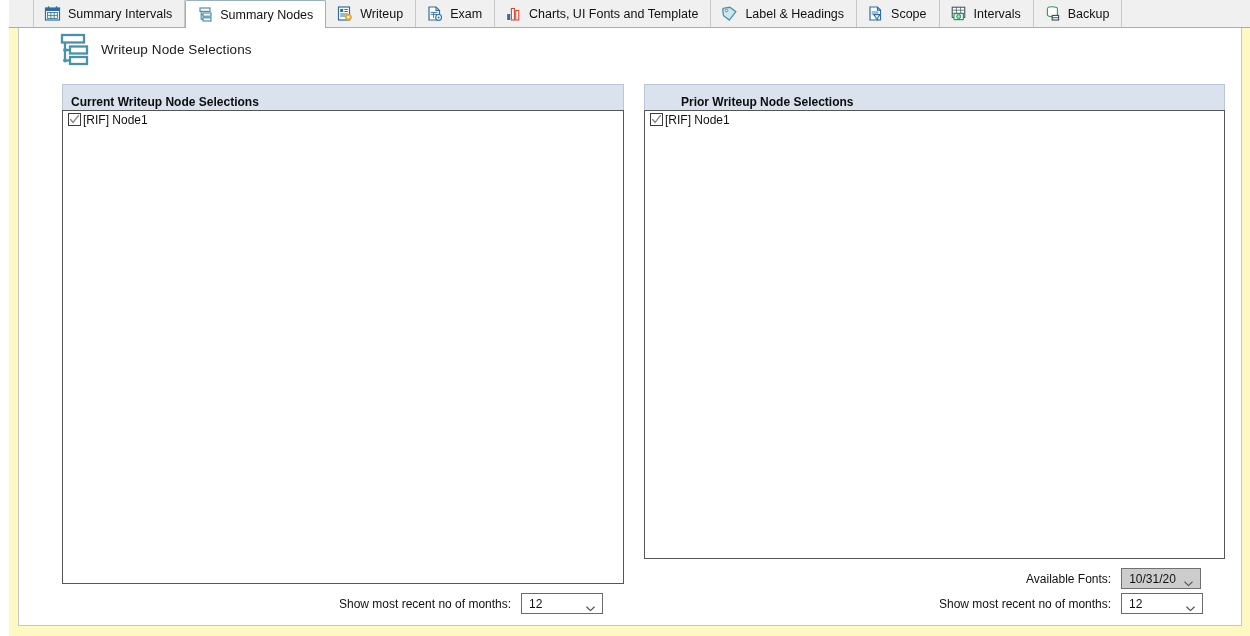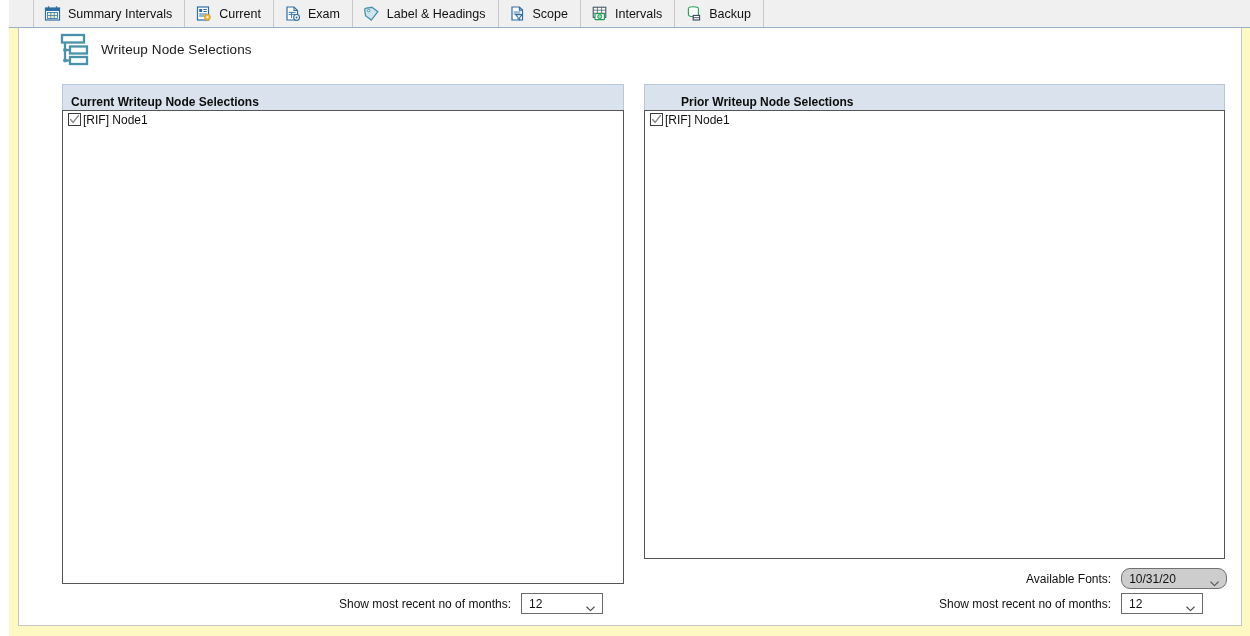--- a/index.html
+++ b/index.html
@@ -203,21 +203,21 @@
     width: 9px;
     height: 6px;
     display: block;
   }
 
   #row-months-left  { left: 330px; top: 593px; }
   #row-avail-exams  { left: 1017px; top: 568px; }
   #row-months-right { left: 930px; top: 593px; }
 
   #row-months-left .combo  { width: 82px; }
-  #row-avail-exams .combo  { width: 106px; border-radius: 9px; }
+  #row-avail-exams .combo  { width: 80px; }
   #row-months-right .combo { width: 82px; }
 </style>
 </head>
 <body>
 
 <div id="app-frame">
 
   <div id="tab-strip">
 
     <div class="tab">
@@ -229,52 +229,75 @@
           <line x1="6.8" y1="7.5" x2="6.8" y2="13.5" stroke="#2e6da4" stroke-width=".7"></line>
           <line x1="10.2" y1="7.5" x2="10.2" y2="13.5" stroke="#2e6da4" stroke-width=".7"></line>
           <line x1="3.5" y1="10.5" x2="13.5" y2="10.5" stroke="#2e6da4" stroke-width=".7"></line>
           <line x1="4.5" y1="1.3" x2="4.5" y2="4" stroke="#2e6da4" stroke-width="1.3"></line>
           <line x1="12.5" y1="1.3" x2="12.5" y2="4" stroke="#2e6da4" stroke-width="1.3"></line>
         </svg>
       </span>
       <span class="tab-label">Summary Intervals</span>
     </div>
 
+    <div class="tab active">
+      <span class="tab-icon">
+        <svg viewBox="0 0 17 17" width="17" height="17">
+          <rect x="4" y="2" width="10" height="3.4" fill="#ffffff" stroke="#4a92ab" stroke-width="1.2"></rect>
+          <rect x="7" y="7" width="8" height="3.2" fill="#ffffff" stroke="#4a92ab" stroke-width="1.2"></rect>
+          <rect x="7" y="11.8" width="8" height="3.2" fill="#ffffff" stroke="#4a92ab" stroke-width="1.2"></rect>
+          <line x1="5.2" y1="5.4" x2="5.2" y2="13.4" stroke="#4a92ab" stroke-width="1.2"></line>
+          <line x1="5.2" y1="8.6" x2="7" y2="8.6" stroke="#4a92ab" stroke-width="1.2"></line>
+          <line x1="5.2" y1="13.4" x2="7" y2="13.4" stroke="#4a92ab" stroke-width="1.2"></line>
+        </svg>
+      </span>
+      <span class="tab-label">Summary Nodes</span>
+    </div>
 
     <div class="tab">
       <span class="tab-icon">
         <svg viewBox="0 0 17 17" width="17" height="17">
           <rect x="2.5" y="2" width="11" height="13" fill="#ffffff" stroke="#2e6da4" stroke-width="1.2"></rect>
           <rect x="4.2" y="4" width="3" height="3" fill="#2e6da4"></rect>
           <line x1="8.4" y1="4.5" x2="11.8" y2="4.5" stroke="#2e6da4" stroke-width="1"></line>
           <line x1="8.4" y1="6.5" x2="11.8" y2="6.5" stroke="#2e6da4" stroke-width="1"></line>
           <line x1="4.2" y1="9" x2="11.8" y2="9" stroke="#2e6da4" stroke-width="1"></line>
           <line x1="4.2" y1="11" x2="9.5" y2="11" stroke="#2e6da4" stroke-width="1"></line>
           <circle cx="12.4" cy="12.2" r="3" fill="#f5b731" stroke="#d79a16" stroke-width=".8"></circle>
           <circle cx="12.4" cy="12.2" r="1.1" fill="#ffffff"></circle>
         </svg>
       </span>
-      <span class="tab-label">Current</span>
+      <span class="tab-label">Writeup</span>
     </div>
 
     <div class="tab">
       <span class="tab-icon">
         <svg viewBox="0 0 17 17" width="17" height="17">
           <path d="M3 2 h7 l3.5 3.5 V15 H3 Z" fill="#ffffff" stroke="#2e6da4" stroke-width="1.2"></path>
           <path d="M10 2 v3.5 h3.5" fill="none" stroke="#2e6da4" stroke-width="1.1"></path>
           <line x1="4.6" y1="7.4" x2="11.6" y2="7.4" stroke="#2e6da4" stroke-width=".9"></line>
           <line x1="4.6" y1="9.4" x2="11.6" y2="9.4" stroke="#2e6da4" stroke-width=".9"></line>
           <line x1="7.6" y1="7.4" x2="7.6" y2="13" stroke="#2e6da4" stroke-width=".9"></line>
           <circle cx="12.6" cy="12.4" r="2.9" fill="#ffffff" stroke="#2e6da4" stroke-width="1.1"></circle>
           <circle cx="12.6" cy="12.4" r="1" fill="#2e6da4"></circle>
         </svg>
       </span>
       <span class="tab-label">Exam</span>
     </div>
 
+    <div class="tab">
+      <span class="tab-icon">
+        <svg viewBox="0 0 17 17" width="17" height="17">
+          <rect x="2.2" y="9" width="3" height="6" fill="#2e6da4"></rect>
+          <rect x="6.4" y="3.5" width="3" height="11.5" fill="#ffffff" stroke="#d14a34" stroke-width="1.1"></rect>
+          <rect x="10.8" y="5.5" width="3" height="9.5" fill="#ffffff" stroke="#d14a34" stroke-width="1.1"></rect>
+        </svg>
+      </span>
+      <span class="tab-label">Charts, UI Fonts and Template</span>
+    </div>
 
     <div class="tab">
       <span class="tab-icon">
         <svg viewBox="0 0 17 17" width="17" height="17">
           <path d="M9.8 2.4 L15 7.6 L7.4 15 L2.3 9.8 L2.3 4.2 Q2.3 2.4 4.2 2.4 Z" fill="#cfe5ef" stroke="#4a92ab" stroke-width="1.3" transform="rotate(-8 8.5 8.5)"></path>
           <circle cx="5.6" cy="5.6" r="1.25" fill="#ffffff" stroke="#4a92ab" stroke-width="1"></circle>
         </svg>
       </span>
       <span class="tab-label">Label &amp; Headings</span>
     </div>

